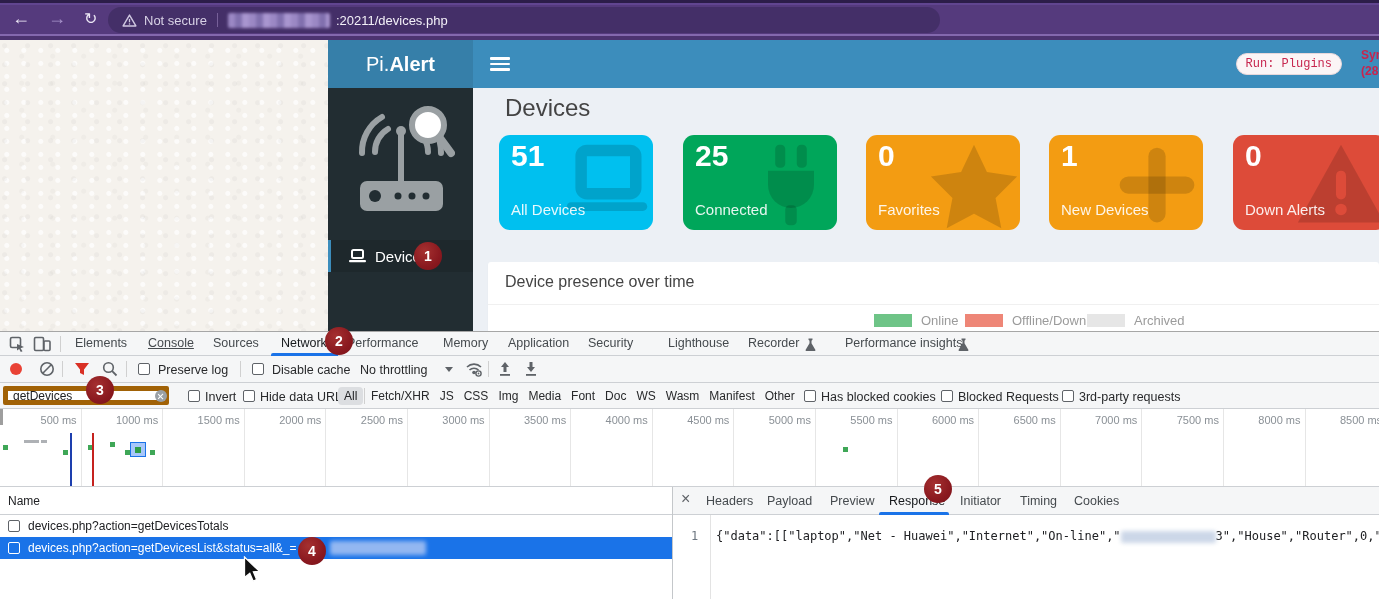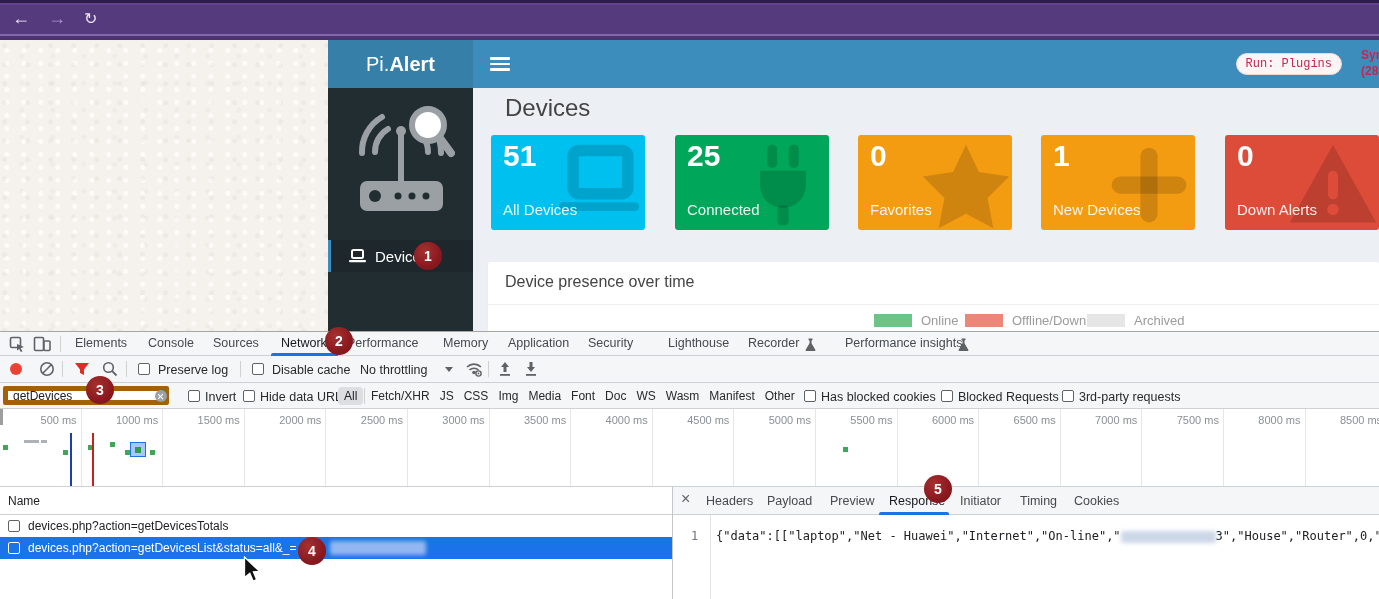--- a/index.html
+++ b/index.html
@@ -65,21 +65,21 @@
   .router-logo { position:absolute; left:20px; top:7px; }
   .side-item { position:absolute; left:0; width:145px; height:32px; display:flex; align-items:center; cursor:pointer; }
   .side-item.active { background:#1e282c; border-left:3px solid #3c8dbc; }
   .side-item .si-icon { margin-left:21px; width:17px; display:flex; }
   .side-item.active .si-icon { margin-left:18px; }
   .si-label { margin-left:9px; font-size:15px; color:#b8c7ce; }
   .side-item.active .si-label { color:#fff; }
 
   .content { position:absolute; left:145px; top:48px; width:906px; height:244px; background:#ecf0f5; overflow:hidden; }
   .page-title { position:absolute; left:32px; top:6px; font-size:24px; color:#444; }
-  .card { position:absolute; top:47px; width:154px; height:95px; border-radius:3px; overflow:hidden; color:#fff; cursor:pointer; }
+  .card { position:absolute; top:47px; width:154px; height:95px; border-radius:11px; overflow:hidden; color:#fff; cursor:pointer;margin-left:8px; }
   .card .c-num { position:absolute; left:12px; top:4px; font-size:30px; font-weight:bold; }
   .card .c-label { position:absolute; left:12px; top:66px; font-size:15px; color:rgba(255,255,255,0.9); white-space:nowrap; }
   .card .c-icon { position:absolute; right:0px; top:4px; width:92px; height:92px; color:rgba(0,0,0,0.15); }
   .card .c-icon svg { width:92px; height:92px; }
 
   .presence-panel {
     position:absolute; left:15px; top:174px; width:891px; height:75px;
     background:#fff; border-radius:3px 3px 0 0; box-shadow:0 1px 1px rgba(0,0,0,0.1);
   }
   .pp-title { position:absolute; left:17px; top:11px; font-size:16px; color:#444; }
@@ -164,20 +164,31 @@
 </style>
 </head>
 <body>
 
 <div class="screen">
 
   <div class="browser-bar">
     <span class="nav-btn" style="left:12px;">←</span>
     <span class="nav-btn fwd" style="left:48px;">→</span>
     <span class="nav-btn" style="left:84px; font-size:16px; top:9px;">↻</span>
+    <div class="omnibox">
+      <svg width="15" height="15" viewBox="0 0 16 16">
+        <path d="M8 2.2 L14.8 13.8 H1.2 Z" fill="none" stroke="#cfc7e0" stroke-width="1.5" stroke-linejoin="round"></path>
+        <rect x="7.3" y="6.3" width="1.4" height="3.6" fill="#cfc7e0"></rect>
+        <rect x="7.3" y="11" width="1.4" height="1.4" fill="#cfc7e0"></rect>
+      </svg>
+      <span class="omni-text">Not secure</span>
+      <span class="omni-sep"></span>
+      <span class="redacted-host"></span>
+      <span class="omni-url">:20211/devices.php</span>
+    </div>
   </div>
 
   <div class="page">
     <div class="page-left-texture"></div>
 
     <div class="app">
       <div class="app-topnav">
         <div class="app-logo">
           <span class="lg-light">Pi.</span>
             <span class="lg-bold">Alert</span>
@@ -312,21 +323,21 @@
       <svg class="ticon" style="left:9px; top:4px;" width="16" height="16" viewBox="0 0 16 16">
         <rect x="1.5" y="1.5" width="10" height="10" rx="1.5" fill="none" stroke="currentColor" stroke-width="1.6"></rect>
         <path d="M8 8 L15 11 L11.6 12.2 L13.5 15.2 L11.8 16 L10.2 12.9 L8 14.6 Z" fill="currentColor"></path>
       </svg>
       <svg class="ticon" style="left:33px; top:4px;" width="18" height="16" viewBox="0 0 18 16">
         <rect x="1.5" y="1.5" width="9" height="13" rx="1.2" fill="none" stroke="currentColor" stroke-width="1.6"></rect>
         <rect x="11" y="5" width="6" height="9.5" rx="1" fill="#f5f6f7" stroke="currentColor" stroke-width="1.6"></rect>
       </svg>
       <span class="dt-sep" style="left:60px;"></span>
       <span class="dt-tab" style="left:75px;">Elements</span>
-      <span class="dt-tab" style="left:148px;">Console</span>
+      <span class="dt-tab" style="left:148px;text-decoration:underline;">Console</span>
       <span class="dt-tab" style="left:213px;">Sources</span>
       <span class="dt-tab active" style="left:281px;">Network</span>
       <span class="dt-tab" style="left:347px;">Performance</span>
       <span class="dt-tab" style="left:443px;">Memory</span>
       <span class="dt-tab" style="left:508px;">Application</span>
       <span class="dt-tab" style="left:588px;">Security</span>
       <span class="dt-tab" style="left:668px;">Lighthouse</span>
       <span class="dt-tab" style="left:748px;">Recorder</span>
       <svg class="ticon" style="left:805px; top:6px;" width="11" height="13" viewBox="0 0 11 13">
           <path d="M3.5 0.5 h4 v1.2 l-1 1 v2.6 l3.8 6.4 a0.8 0.8 0 0 1 -0.7 1.3 H1.4 a0.8 0.8 0 0 1 -0.7 -1.3 L4.5 5.3 V2.7 l-1 -1 Z" fill="#5f6368"></path>

